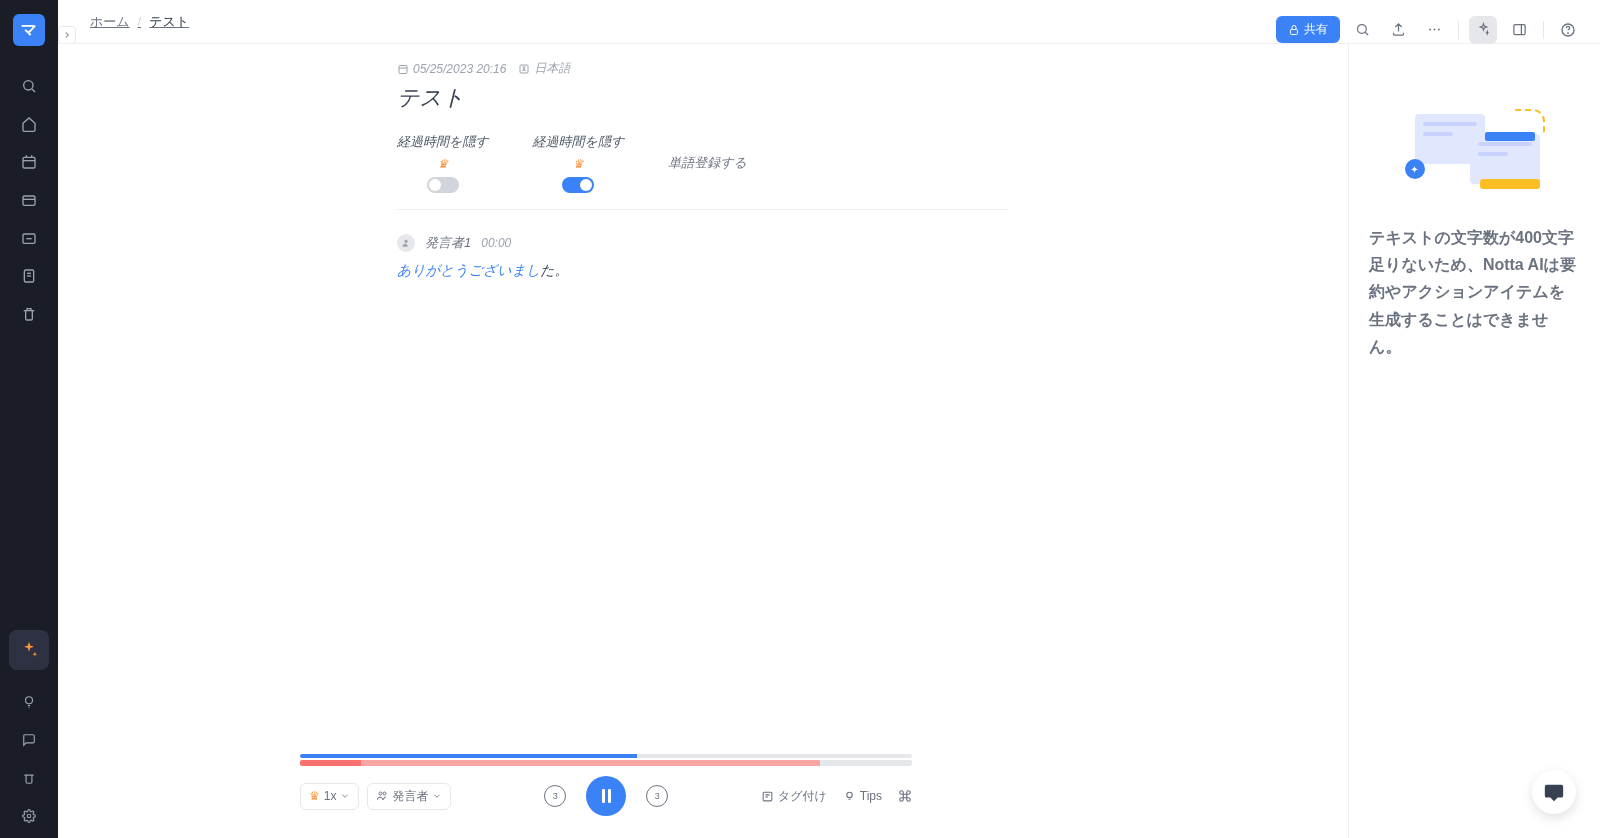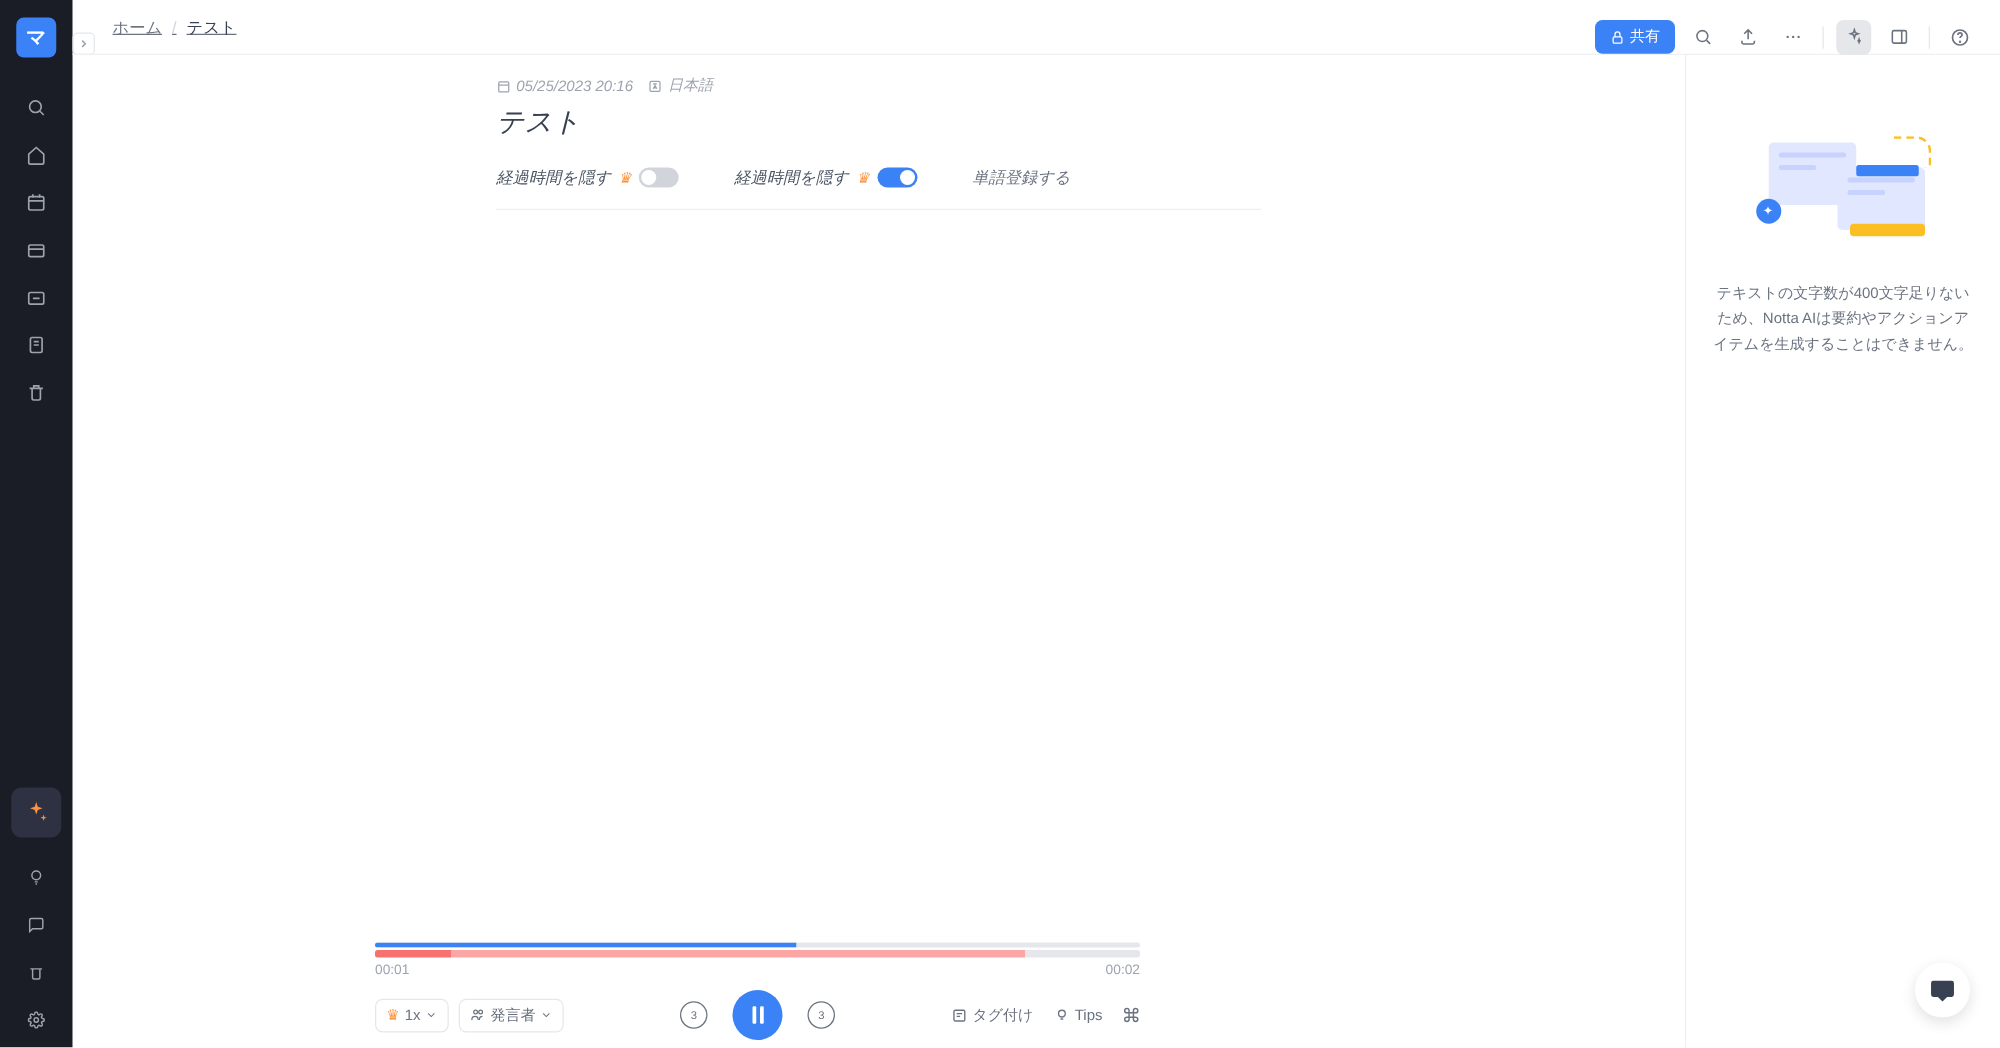--- a/index.html
+++ b/index.html
@@ -25,21 +25,21 @@
 .header-icon-btn.active { background: #e5e7eb; }
 .header-divider { width: 1px; height: 18px; background: #e5e7eb; margin: 0 2px; }
 
 .main { position: absolute; left: 58px; top: 44px; right: 252px; bottom: 0; display: flex; flex-direction: column; }
 .content-area { flex: 1; overflow: auto; padding: 16px 0; font-style: italic; }
 .content-inner { width: 612px; margin: 0 auto; }
 .meta-row { display: flex; align-items: center; gap: 12px; font-size: 12px; color: #9ca3af; margin-bottom: 6px; }
 .meta-item { display: flex; align-items: center; gap: 4px; }
 .title { font-size: 22px; color: #374151; font-weight: 500; margin-bottom: 20px; }
 .options-row { display: flex; align-items: center; gap: 44px; font-size: 13px; color: #4b5563; padding-bottom: 16px; border-bottom: 1px solid #eef0f2; margin-bottom: 24px; }
-.option-item { display: flex; align-items: center; gap: 6px; }
+.option-item { display: flex; align-items: center; gap: 6px; flex-direction: column; }
 .crown-icon { color: #fb923c; font-size: 12px; }
 .toggle { width: 32px; height: 16px; border-radius: 8px; background: #d1d5db; position: relative; cursor: pointer; }
 .toggle.on { background: #3b82f6; }
 .toggle-knob { width: 12px; height: 12px; border-radius: 50%; background: #fff; position: absolute; top: 2px; left: 2px; transition: left .2s; }
 .toggle.on .toggle-knob { left: 18px; }
 .option-link { color: #6b7280; cursor: pointer; }
 .transcript-block { margin-bottom: 20px; }
 .speaker-row { display: flex; align-items: center; gap: 10px; margin-bottom: 10px; }
 .speaker-avatar { width: 18px; height: 18px; border-radius: 50%; background: #e5e7eb; display: flex; align-items: center; justify-content: center; color: #9ca3af; }
 .speaker-name { font-size: 13px; color: #6b7280; }
@@ -51,21 +51,21 @@
 .right-panel { position: absolute; right: 0; top: 44px; width: 252px; bottom: 0; border-left: 1px solid #eef0f2; padding: 60px 20px 20px; display: flex; flex-direction: column; align-items: center; }
 .ai-illustration { width: 140px; height: 100px; margin-bottom: 20px; position: relative; }
 .ill-card1 { position: absolute; width: 70px; height: 50px; background: #e0e7ff; border-radius: 4px; left: 10px; top: 10px; }
 .ill-card2 { position: absolute; width: 70px; height: 50px; background: #e0e7ff; border-radius: 4px; right: 5px; top: 30px; }
 .ill-card1::before, .ill-card2::before { content: ''; position: absolute; top: 8px; left: 8px; right: 8px; height: 4px; background: #c7d2fe; border-radius: 2px; }
 .ill-card1::after, .ill-card2::after { content: ''; position: absolute; top: 18px; left: 8px; width: 30px; height: 4px; background: #c7d2fe; border-radius: 2px; }
 .ill-bar { position: absolute; bottom: 15px; right: 5px; width: 60px; height: 10px; background: #fbbf24; border-radius: 3px; }
 .ill-badge { position: absolute; left: 0; top: 55px; width: 20px; height: 20px; background: #3b82f6; border-radius: 50%; color: #fff; display: flex; align-items: center; justify-content: center; font-size: 10px; }
 .ill-barblue { position: absolute; top: 28px; right: 10px; width: 50px; height: 9px; background: #3b82f6; border-radius: 2px; }
 .ill-arrow { position: absolute; top: 5px; right: 0; width: 30px; height: 25px; border: 2px dashed #fbbf24; border-left: none; border-bottom: none; border-radius: 0 12px 0 0; }
-.ai-message { font-size: 12px; color: #6b7280; text-align: center; line-height: 1.7; }
+.ai-message { font-size: 16px; color: #6b7280; text-align: left; line-height: 1.7; font-weight: bold; }
 
 .player { position: absolute; left: 58px; right: 252px; bottom: 0; height: 90px; padding: 0 28px; }
 .player-inner { width: 612px; margin: 0 auto; height: 100%; display: flex; flex-direction: column; }
 .progress-area { padding-top: 6px; }
 .progress-bar { height: 4px; background: #e5e7eb; border-radius: 2px; position: relative; overflow: hidden; }
 .progress-fill { position: absolute; left: 0; top: 0; height: 100%; width: 55%; background: #3b82f6; }
 .waveform { height: 6px; margin-top: 2px; background: linear-gradient(90deg, #f87171 10%, #fca5a5 10%, #fca5a5 85%, #e5e7eb 85%); border-radius: 2px; }
 .time-row { display: flex; justify-content: space-between; font-size: 11px; color: #9ca3af; margin-top: 4px; }
 .controls-row { display: flex; align-items: center; margin-top: 10px; }
 .left-controls { display: flex; gap: 8px; }
@@ -258,34 +258,45 @@
           <span>経過時間を隠す</span>
           <span class="crown-icon">♛</span>
           <div class="toggle on">
               <div class="toggle-knob"></div>
             </div>
         </div>
         <div class="option-item">
           <span class="option-link">単語登録する</span>
         </div>
       </div>
+      <div class="transcript-block">
+        <div class="speaker-row">
+          <div class="speaker-avatar">
+            <svg width="10" height="10" viewBox="0 0 24 24" fill="currentColor">
+                <circle cx="12" cy="8" r="4"></circle>
+                <path d="M4 21v-1a6 6 0 0112 0v1"></path>
+              </svg>
+          </div>
+          <span class="speaker-name">発言者1</span>
+          <span class="speaker-time">00:00</span>
+        </div>
+        <div class="transcript-text">
+          <span class="transcript-hl">ありがとうございまし</span><span class="transcript-plain">た。</span>
+        </div>
+      </div>
     </div>
   </div>
 
   <div class="player">
     <div class="player-inner">
       <div class="progress-area">
         <div class="progress-bar">
           <div class="progress-fill"></div>
         </div>
         <div class="waveform"></div>
-        <div class="time-row">
-          <span>00:01</span>
-          <span>00:02</span>
-        </div>
       </div>
       <div class="controls-row">
         <div class="left-controls">
           <div class="control-dropdown">
             <span class="crown-icon">♛</span>
             <span>1x</span>
             <svg width="10" height="10" viewBox="0 0 24 24" fill="none" stroke="currentColor" stroke-width="2">
                 <polyline points="6 9 12 15 18 9"></polyline>
               </svg>
           </div>

